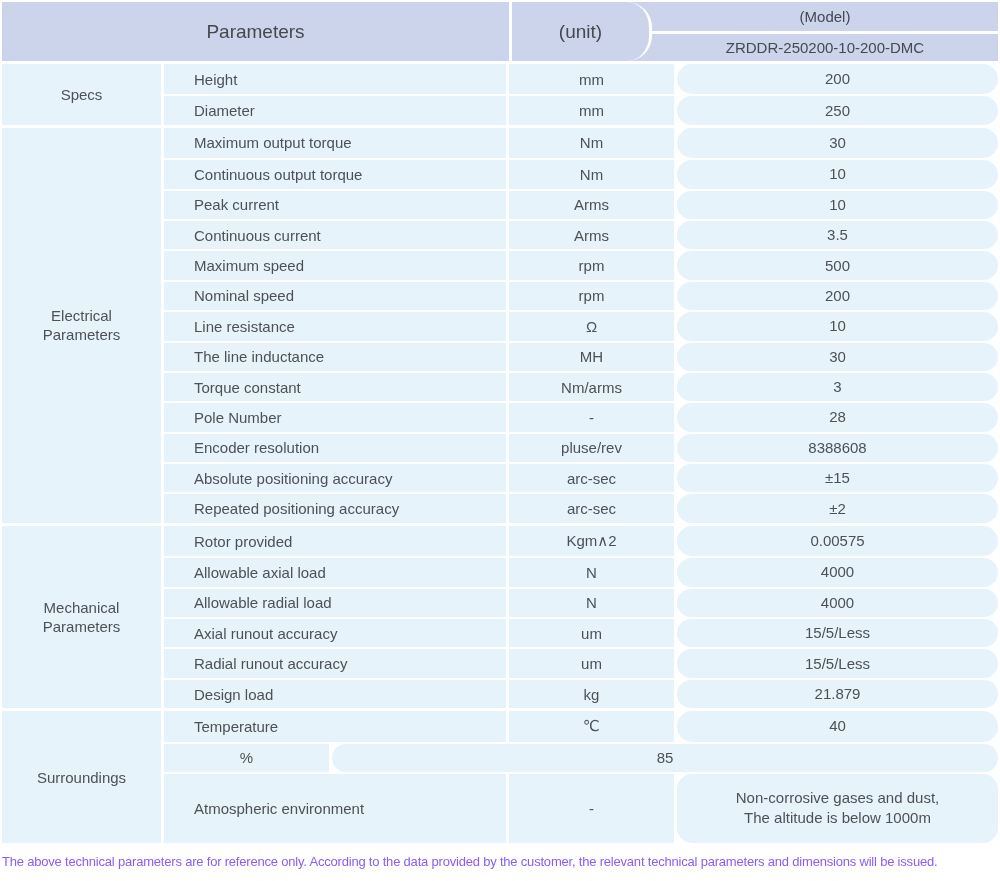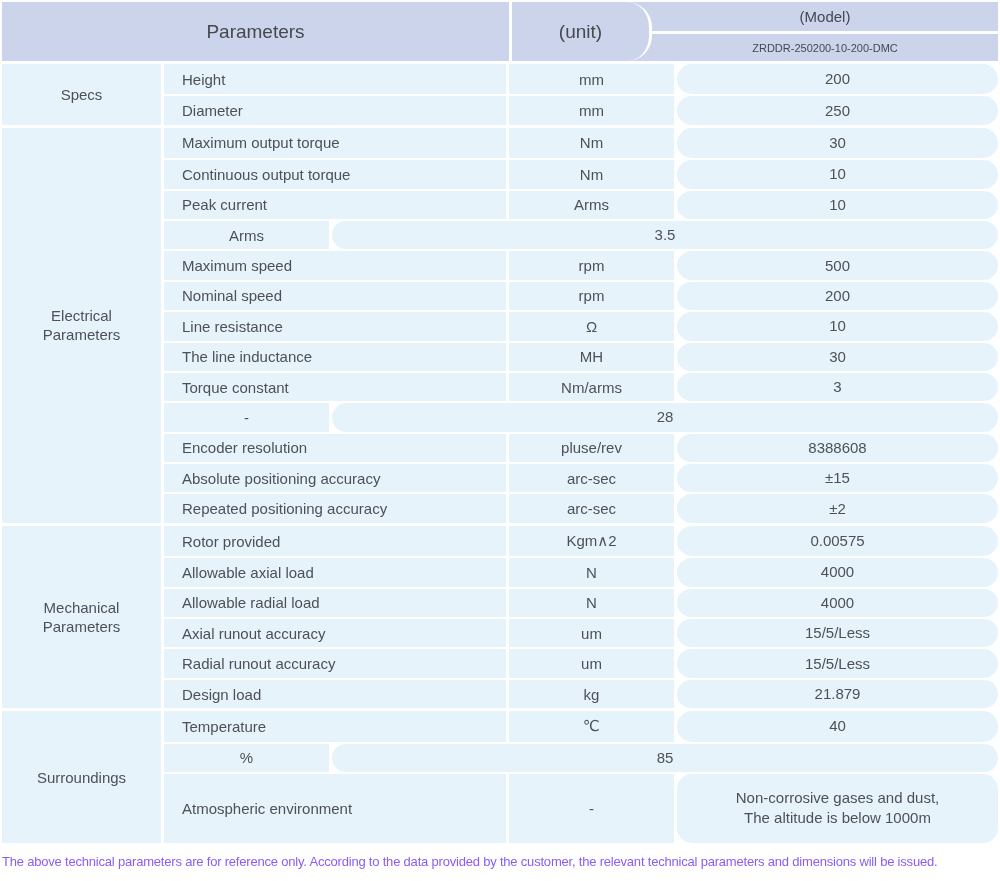--- a/index.html
+++ b/index.html
@@ -17,34 +17,34 @@
 
   
   .header-row{display:flex;height:62px;background:var(--header-bg);border-bottom:3px solid var(--border);}
   .h-params{width:510px;border-right:3px solid var(--border);display:flex;align-items:center;justify-content:center;
             font-size:19px;color:var(--header-text);}
   .h-unit{width:140px;border-right:3px solid var(--border);display:flex;align-items:center;justify-content:center;
           font-size:19px;color:var(--header-text);border-radius:25px;}
   .h-model{flex:1;display:flex;flex-direction:column;}
   .h-model-top{height:32px;border-bottom:3px solid var(--border);display:flex;align-items:center;justify-content:center;
                font-size:15px;color:var(--header-text);}
-  .h-model-bottom{flex:1;display:flex;align-items:center;justify-content:center;font-size:11px;color:var(--header-text);border-radius:13px;}
+  .h-model-bottom{flex:1;display:flex;align-items:center;justify-content:center;font-size:15px;color:var(--header-text);border-radius:13px;}
 
   
   .section{display:flex;}
   .section + .section{border-top:3px solid var(--border);}
   .cat{width:162px;background:var(--row-bg);border-right:3px solid var(--border);
        display:flex;align-items:center;justify-content:center;text-align:center;
        font-size:15px;white-space:pre-line;line-height:19px;}
   .rows{flex:1;display:flex;flex-direction:column;}
   .row{display:flex;height:30.4px;}
   .row + .row{border-top:2px solid rgba(255,255,255,0.92);}
   .section:last-child .row:last-child{height:71px;}
   .cell{background:var(--row-bg);display:flex;align-items:center;font-size:15px;}
-  .cell.label{width:345px;border-right:3px solid var(--border);padding-left:18px;justify-content:flex-start;}
+  .cell.label{width:345px;border-right:3px solid var(--border);padding-left:30px;justify-content:flex-start;}
   .cell.unit{width:168px;border-right:3px solid var(--border);justify-content:center;text-align:center;}
   .cell.value{flex:1;justify-content:center;text-align:center;white-space:pre-line;line-height:20px;border-radius:15px;}
 
   
   .footer-note{margin-top:11px;font-size:13px;letter-spacing:-0.2px;color:#8b5cf6;white-space:nowrap;}
 </style>
 </head>
 <body>
 
 <div class="page">
@@ -88,20 +88,21 @@
               <div class="cell label">Continuous output torque</div>
               <div class="cell unit">Nm</div>
               <div class="cell value">10</div>
             </div>
             <div class="row">
               <div class="cell label">Peak current</div>
               <div class="cell unit">Arms</div>
               <div class="cell value">10</div>
             </div>
             <div class="row">
+              <div class="cell label">Continuous current</div>
               <div class="cell unit">Arms</div>
               <div class="cell value">3.5</div>
             </div>
             <div class="row">
               <div class="cell label">Maximum speed</div>
               <div class="cell unit">rpm</div>
               <div class="cell value">500</div>
             </div>
             <div class="row">
               <div class="cell label">Nominal speed</div>
@@ -117,20 +118,21 @@
               <div class="cell label">The line inductance</div>
               <div class="cell unit">MH</div>
               <div class="cell value">30</div>
             </div>
             <div class="row">
               <div class="cell label">Torque constant</div>
               <div class="cell unit">Nm/arms</div>
               <div class="cell value">3</div>
             </div>
             <div class="row">
+              <div class="cell label">Pole Number</div>
               <div class="cell unit">-</div>
               <div class="cell value">28</div>
             </div>
             <div class="row">
               <div class="cell label">Encoder resolution</div>
               <div class="cell unit">pluse/rev</div>
               <div class="cell value">8388608</div>
             </div>
             <div class="row">
               <div class="cell label">Absolute positioning accuracy</div>

